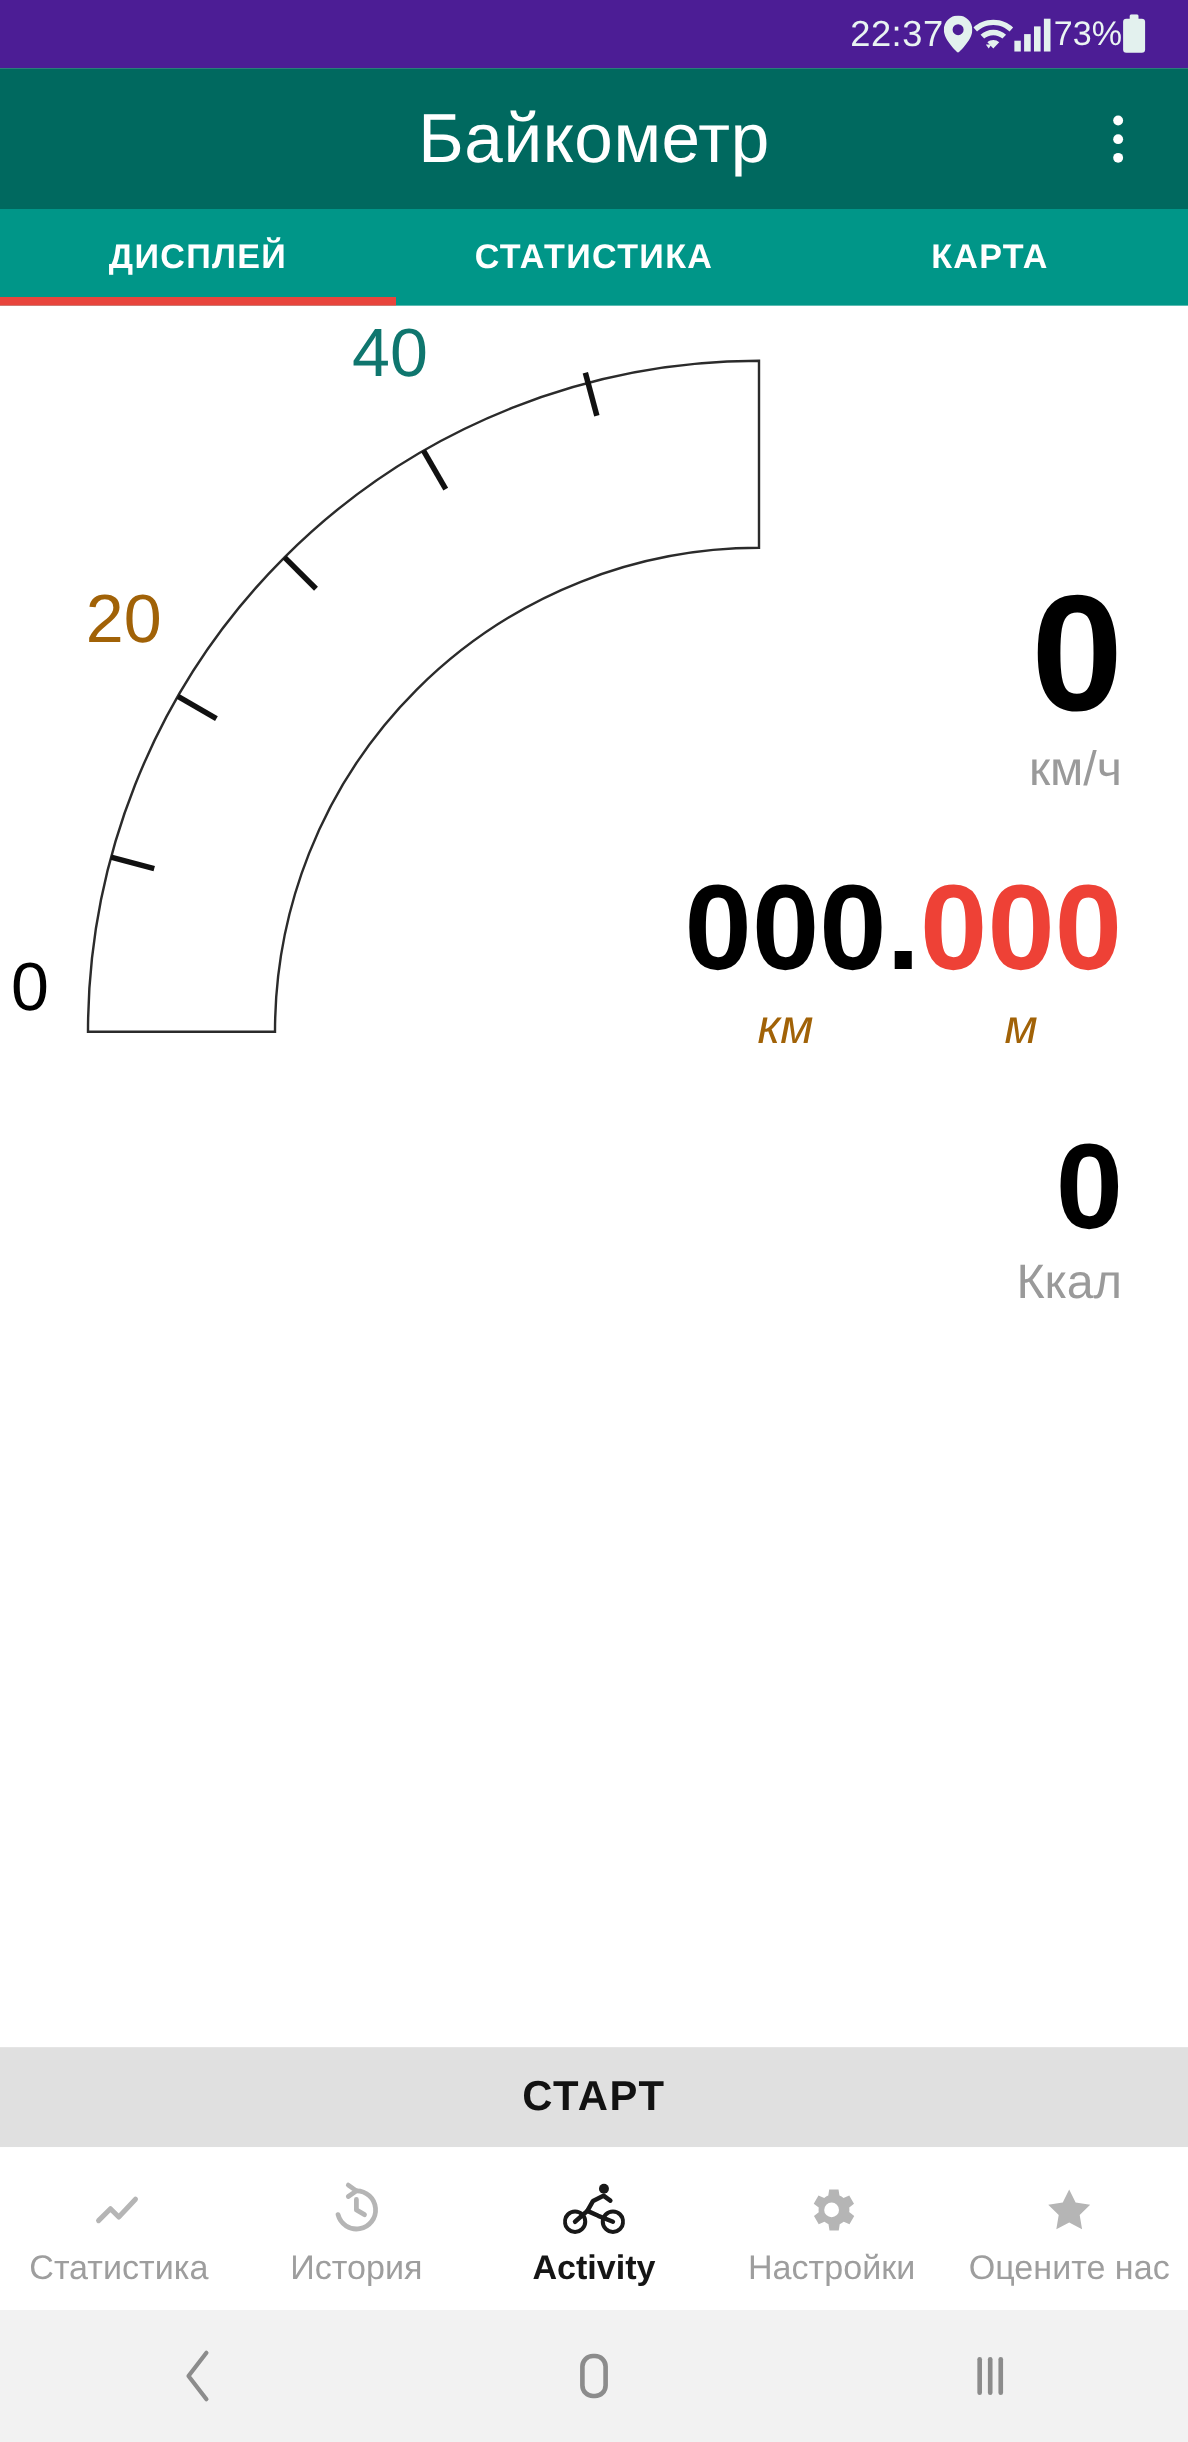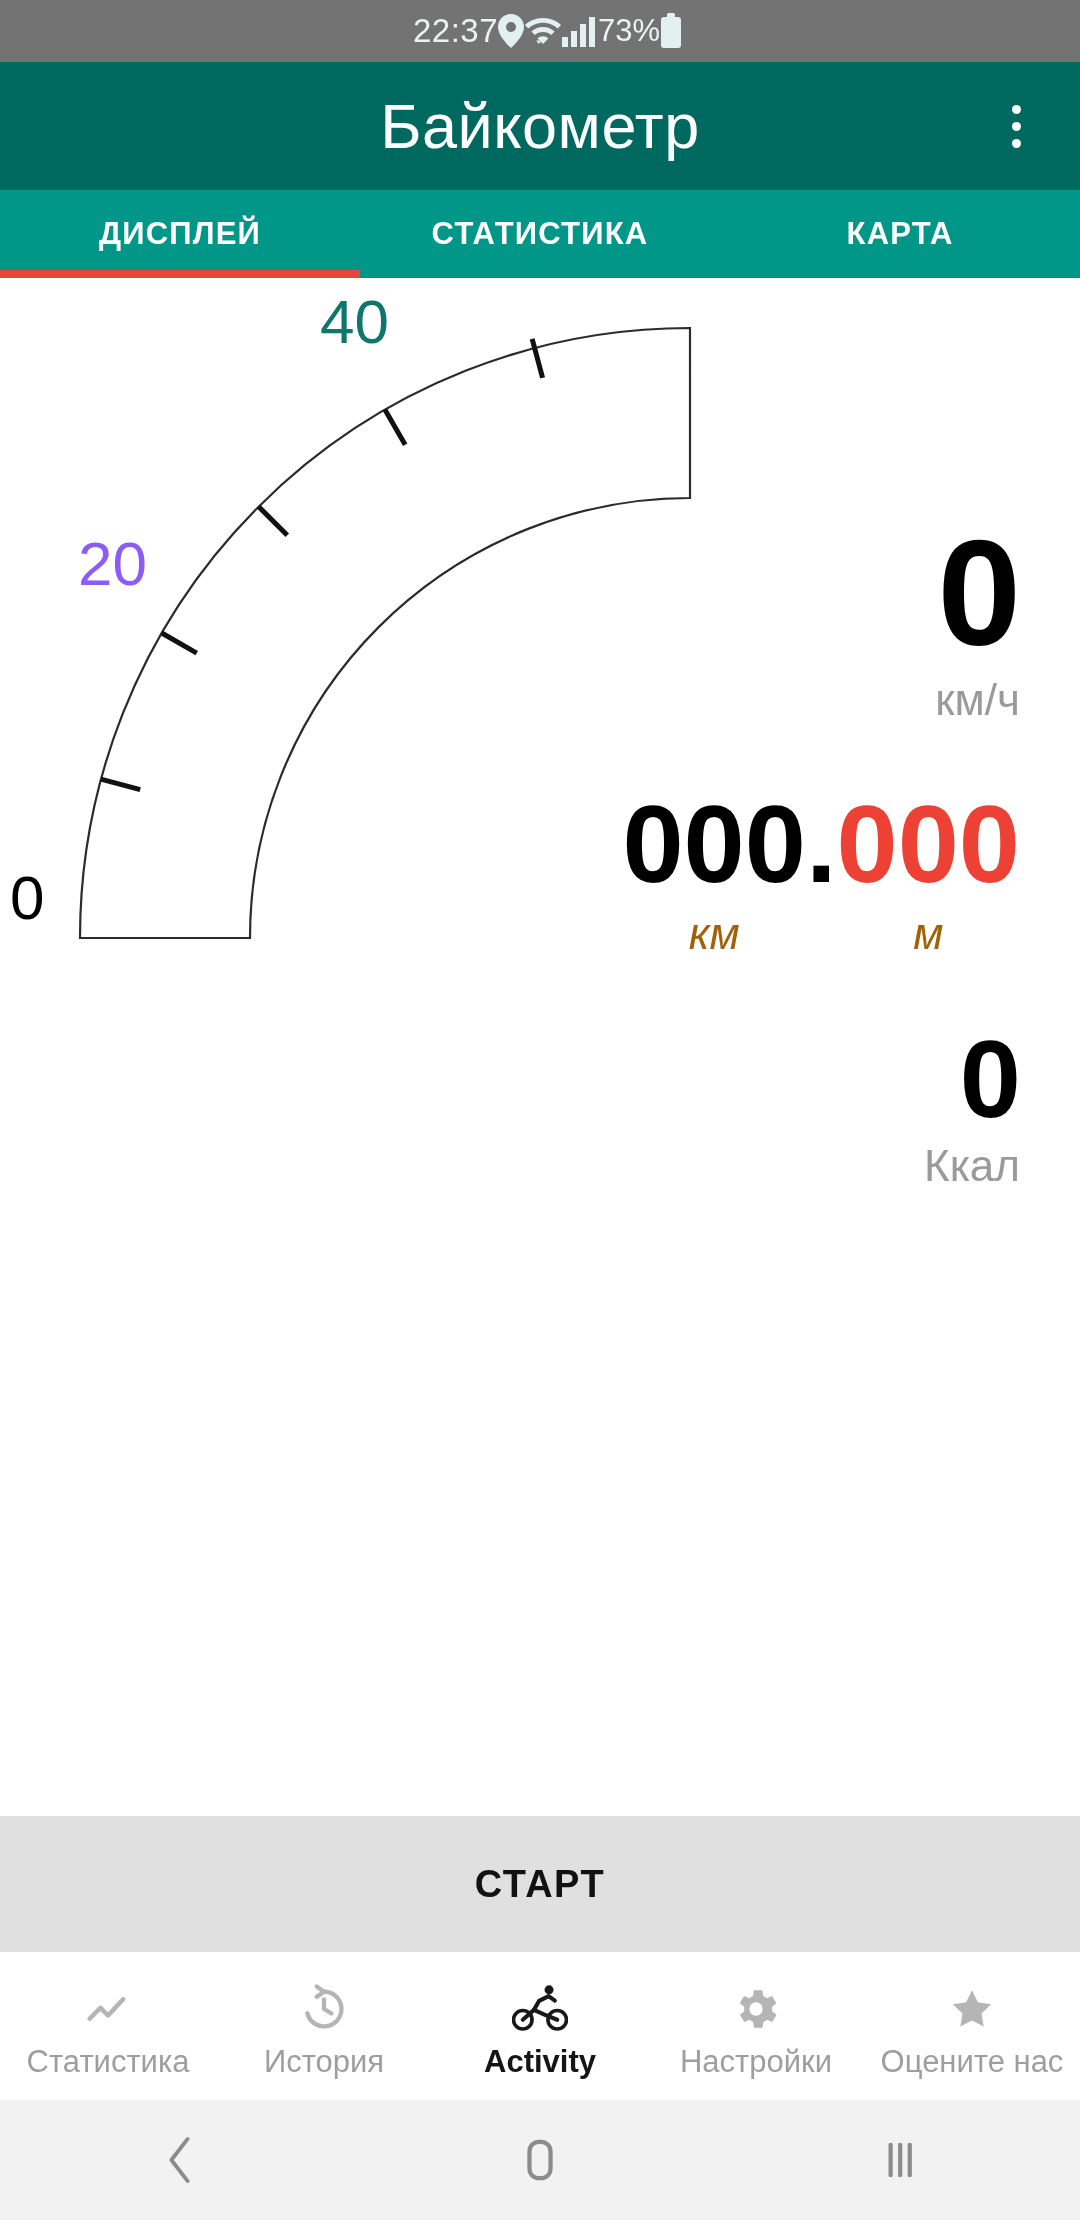--- a/index.html
+++ b/index.html
@@ -20,26 +20,26 @@
     width: 1080px;
     height: 2220px;
     background: #ffffff;
     display: flex;
     flex-direction: column;
   }
 
   
   .status-bar {
     height: 62px;
-    background: #737373;
+    background: #4c1d95;
     color: #e8f3f1;
     display: flex;
     align-items: center;
-    justify-content: center;
-    padding: 0 25px 0 40px;
+    justify-content: flex-end;
+    padding: 0 38px 0 40px;
     box-sizing: border-box;
     flex: 0 0 auto;
   }
   .status-clock {
     font-size: 33px;
     letter-spacing: 0.5px;
     color: #e9f4f2;
   }
   .status-icons {
     display: flex;
@@ -190,21 +190,21 @@
     color: #a16207;
     line-height: 1.3;
     margin-top: 6px;
     font-style: italic;
   }
   .dist-m-col { margin-left: 0; }
 
   
   .start-bar {
     flex: 0 0 auto;
-    height: 136px;
+    height: 91px;
     background: #e0e0e0;
     display: flex;
     align-items: center;
     justify-content: center;
   }
   .start-label {
     font-size: 38px;
     font-weight: bold;
     color: #121212;
     letter-spacing: 1.5px;
@@ -336,21 +336,21 @@
 
           <line x1="258.70" y1="228.70" x2="287.27" y2="257.27"></line>
 
           <line x1="532.14" y1="60.86" x2="542.60" y2="99.90"></line>
 
           <line x1="100.84" y1="501.13" x2="140.21" y2="511.68"></line>
         </g>
       </svg>
 
       <div style="position:absolute;left:10px;top:584px;font-size:62px;color:#000;font-weight:normal;">0</div>
-      <div style="position:absolute;left:78px;top:250px;font-size:62px;color:#8b5cf6;">20</div>
+      <div style="position:absolute;left:78px;top:250px;font-size:62px;color:#a16207;">20</div>
       <div style="position:absolute;left:320px;top:8px;font-size:62px;color:#0f766e;">40</div>
       <div style="position:absolute;left:645px;top:-65px;font-size:62px;color:#000;">60</div>
     </div>
 
     <div class="readouts">
 
       <div class="speed-block">
         <div class="big-number">0</div>
         <div class="unit">км/ч</div>
       </div>

